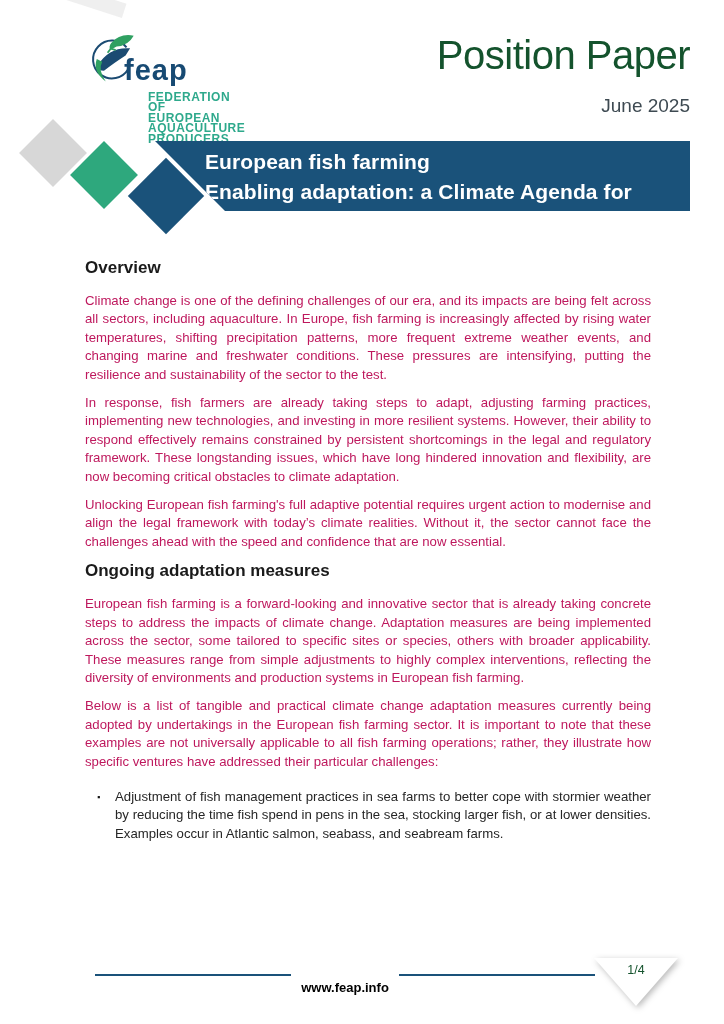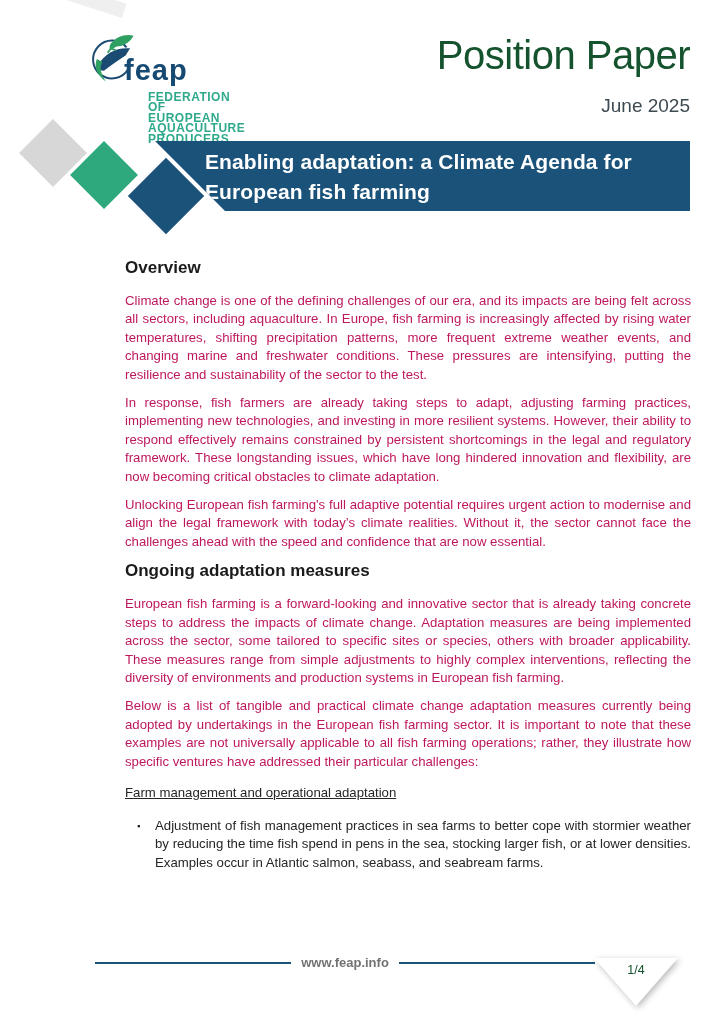--- a/index.html
+++ b/index.html
@@ -49,21 +49,21 @@
   .diamond-green {
     left:80px; top:151px; width:48px; height:48px;
     background:#2EA87D; transform:rotate(45deg);
   }
   .diamond-blue {
     left:139px; top:169px; width:54px; height:54px;
     background:#1A527A; transform:rotate(45deg);
   }
 
   
-  .content { position:absolute; left:85px; top:258px; width:566px;margin-left:40px; }
+  .content { position:absolute; left:85px; top:258px; width:566px; }
   h2.sec-head { font-size:17px; font-weight:bold; color:#1a1a1a; margin:0 0 14px 0; }
   .sec-gap { margin-top:34px; }
   .content p {
     font-size:13.2px; line-height:18.4px; text-align:justify;
     margin-bottom:10px; color:#be185d;
   }
   .underlined-head {
     font-size:13.2px; font-weight:normal; color:#262626;
     text-decoration:underline; margin:14px 0 0 0;
   }
@@ -77,22 +77,23 @@
     flex:1; font-size:13.2px; line-height:18.4px; text-align:justify; color:#262626;
   }
 
   
   .footer-line-row {
     position:absolute; left:95px; top:955px; width:500px;
     display:flex; align-items:center;
   }
   .footer-rule { flex:1; height:2px; background:#1A527A; }
   .footer-site {
-    font-size:13px; font-weight:600; color:#737373; padding:0 10px;
+    font-size:13px; font-weight:600; color:#000000; padding:0 10px;
     white-space:nowrap;
+    margin-top:25px;
   }
   .footer-address {
     position:absolute; left:0; right:60px; top:977px; text-align:center;
     font-size:11px; color:#8FB0C4; letter-spacing:.2px;
   }
   .chevron-wrap {
     position:absolute; left:594px; top:958px; width:84px; height:48px;
     filter:drop-shadow(2px 2px 3px rgba(0,0,0,.28));
   }
   .chevron {
@@ -131,41 +132,40 @@
       </div>
     </div>
 
     <div class="head-right">
       <div class="doc-type">Position Paper</div>
       <div class="doc-date">June 2025</div>
     </div>
 
     <div class="banner">
       <div class="banner-text">
+        <div>European fish farming</div>
         <div>Enabling adaptation: a Climate Agenda for</div>
-        <div>European fish farming</div>
       </div>
     </div>
     <div class="diamond diamond-gray"></div>
     <div class="diamond diamond-green"></div>
     <div class="diamond diamond-blue"></div>
   </div>
 
   <div class="content">
 
     <h2 class="sec-head">Overview</h2>
     <p>Climate change is one of the defining challenges of our era, and its impacts are being felt across all sectors, including aquaculture. In Europe, fish farming is increasingly affected by rising water temperatures, shifting precipitation patterns, more frequent extreme weather events, and changing marine and freshwater conditions. These pressures are intensifying, putting the resilience and sustainability of the sector to the test.</p>
     <p>In response, fish farmers are already taking steps to adapt, adjusting farming practices, implementing new technologies, and investing in more resilient systems. However, their ability to respond effectively remains constrained by persistent shortcomings in the legal and regulatory framework. These longstanding issues, which have long hindered innovation and flexibility, are now becoming critical obstacles to climate adaptation.</p>
     <p>Unlocking European fish farming's full adaptive potential requires urgent action to modernise and align the legal framework with today’s climate realities. Without it, the sector cannot face the challenges ahead with the speed and confidence that are now essential.</p>
 
     <h2 class="sec-head sec-gap">Ongoing adaptation measures</h2>
     <p>European fish farming is a forward-looking and innovative sector that is already taking concrete steps to address the impacts of climate change. Adaptation measures are being implemented across the sector, some tailored to specific sites or species, others with broader applicability. These measures range from simple adjustments to highly complex interventions, reflecting the diversity of environments and production systems in European fish farming.</p>
     <p>Below is a list of tangible and practical climate change adaptation measures currently being adopted by undertakings in the European fish farming sector. It is important to note that these examples are not universally applicable to all fish farming operations; rather, they illustrate how specific ventures have addressed their particular challenges:</p>
 
-    <h3 class="underlined-head">Farm management and operational adaptation</h3>
 
     <div class="bullet-list">
       <div class="bullet-item">
         <span class="bullet-marker">▪</span>
         <span class="bullet-text">Adjustment of fish management practices in sea farms to better cope with stormier weather by reducing the time fish spend in pens in the sea, stocking larger fish, or at lower densities. Examples occur in Atlantic salmon, seabass, and seabream farms.</span>
       </div>
     </div>
 
   </div>
 

